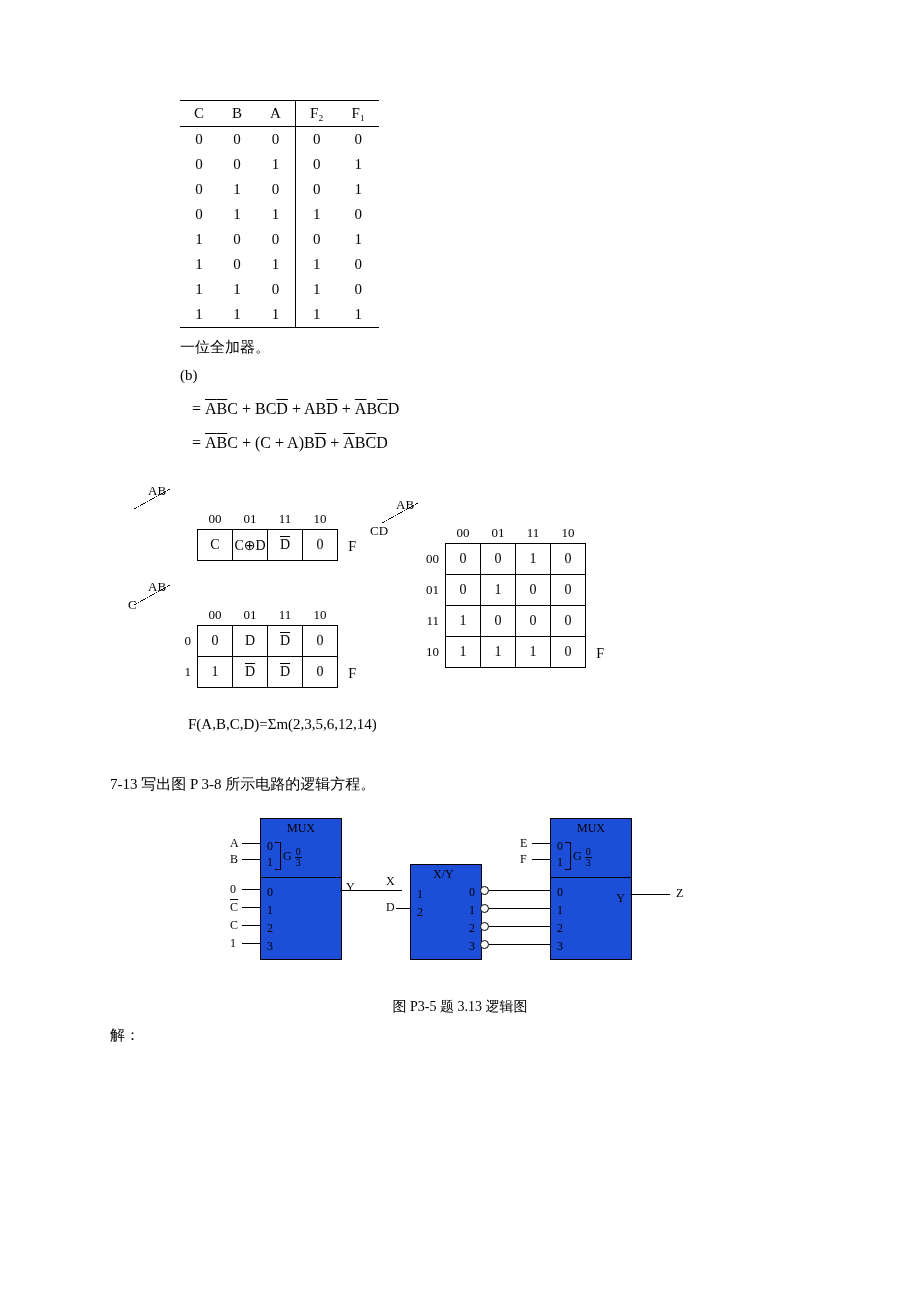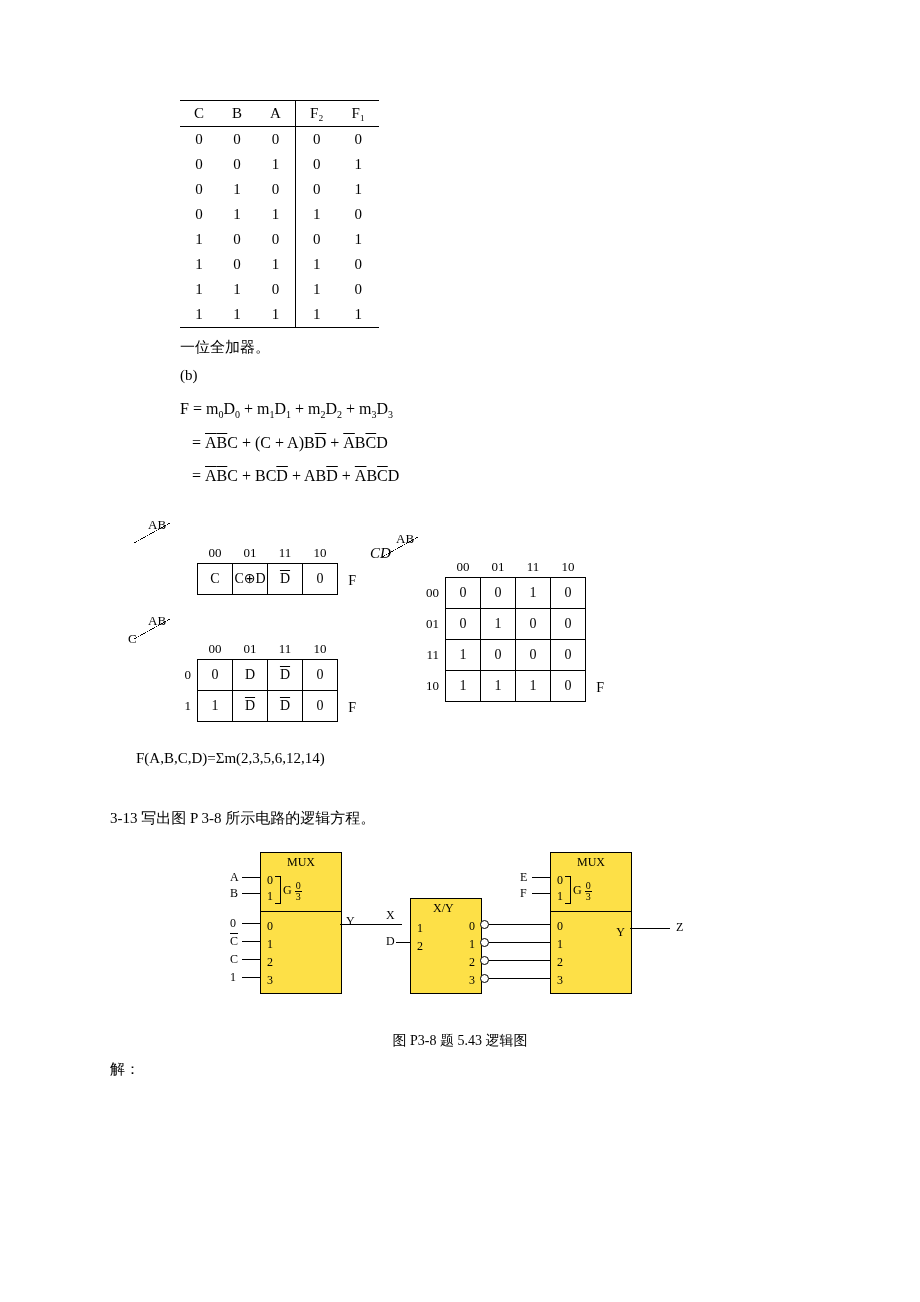--- a/index.html
+++ b/index.html
@@ -36,48 +36,48 @@
   .ovl { text-decoration: overline; display: inline-block; line-height: 1.05; }
   .text-line { margin-left: 80px; margin-top: 10px; }
   .eq-block { margin-left: 80px; margin-top: 8px; line-height: 2.1; font-size: 16px; }
   .eq-row { white-space: nowrap; }
 
   .kmaps-row { display: flex; gap: 40px; margin-top: 28px; margin-left: 30px; align-items: flex-start; }
   .kmap-col { display: flex; flex-direction: column; gap: 22px; }
   .kmap-wrap { position: relative; }
   .kmap-top-label { position: absolute; top: -4px; left: 18px; font-size: 13px; }
   .kmap-left-label { position: absolute; top: 14px; left: -2px; font-size: 13px; }
-  .kmap-left-label2 { position: absolute; top: 10px; left: -8px; font-size: 15px; font-style: italic; }
+  .kmap-left-label2 { position: absolute; top: 22px; left: -8px; font-size: 13px; }
   .kmap-table { border-collapse: collapse; margin-left: 40px; margin-top: 22px; }
   .kmap-table th { font-weight: normal; font-size: 13px; padding: 2px 4px; }
   .kmap-table td.cell {
     border: 1px solid #000; width: 34px; height: 30px;
     text-align: center; font-size: 14px; padding: 0;
   }
   .kmap-table td.row-head {
     text-align: right; padding-right: 6px; font-size: 13px; width: 20px;
   }
   .kmap-right-label { position: absolute; right: -18px; bottom: 6px; font-size: 14px; }
   .diag {
     position: absolute; top: 2px; left: 4px; width: 36px; height: 20px;
     background: linear-gradient(to bottom right, transparent 49%, #000 49%, #000 51%, transparent 51%);
   }
 
-  .sum-line { margin-left: 36px; margin-top: 28px; font-size: 15px; }
+  .sum-line { margin-left: 88px; margin-top: 28px; font-size: 15px; }
   .prob-line { margin-left: 10px; margin-top: 42px; font-size: 15px; }
   .ans-line { margin-left: 10px; margin-top: 10px; font-size: 15px; }
 
   .circuit {
     position: relative;
     margin: 14px auto 0 auto;
     width: 520px; height: 180px;
     font-size: 12px;
   }
   .block {
-    position: absolute; border: 1px solid #000; background: #fde047;
+    position: absolute; border: 1px solid #000; background: #1d4ed8;
   }
   .lbl { position: absolute; font-size: 12px; }
   .hline { position: absolute; height: 1px; background: #000; }
   .bubble {
     position: absolute; width: 7px; height: 7px; border: 1px solid #000;
     border-radius: 50%; background: #fff;
   }
   .brace {
     position: absolute; border-right: 1px solid #000; border-top: 1px solid #000;
     border-bottom: 1px solid #000; width: 5px;
@@ -155,27 +155,24 @@
         <td>1</td>
       </tr>
     </tbody>
 </table>
 
 <div class="text-line">一位全加器。</div>
 <div class="text-line">(b)</div>
 
 <div class="eq-block">
   <div class="eq-row">
-    F = m<span class="sub">0</span>D<span class="sub">0</span> + m<span class="sub">1</span>D<span class="sub">1</span> + m<span class="sub">2</span>D<span class="sub">2</span> + m<span class="sub">3</span>D<span class="sub">3</span>
+    &nbsp;&nbsp;&nbsp;= <span class="ovl">A</span><span class="ovl">B</span>C + BC<span class="ovl">D</span> + AB<span class="ovl">D</span> + <span class="ovl">A</span>B<span class="ovl">C</span>D
   </div>
   <div class="eq-row">
     &nbsp;&nbsp;&nbsp;= <span class="ovl">A</span><span class="ovl">B</span>C + (C + A)B<span class="ovl">D</span> + <span class="ovl">A</span>B<span class="ovl">C</span>D
-  </div>
-  <div class="eq-row">
-    &nbsp;&nbsp;&nbsp;= <span class="ovl">A</span><span class="ovl">B</span>C + BC<span class="ovl">D</span> + AB<span class="ovl">D</span> + <span class="ovl">A</span>B<span class="ovl">C</span>D
   </div>
 </div>
 
 <div class="kmaps-row">
   <div class="kmap-col">
 
     <div class="kmap-wrap">
       <span class="diag"></span>
       <span class="kmap-top-label">AB</span>
       <table class="kmap-table">
@@ -274,21 +271,21 @@
         <td class="cell">0</td>
       </tr>
     </tbody>
       </table>
     <span class="kmap-right-label">F</span>
   </div>
 </div>
 
 <div class="sum-line">F(A,B,C,D)=Σm(2,3,5,6,12,14)</div>
 
-<div class="prob-line">3-13  写出图 P 3-8 所示电路的逻辑方程。</div>
+<div class="prob-line">7-13  写出图 P 3-8 所示电路的逻辑方程。</div>
 
 <div class="circuit">
 
   <div class="block" style="left:60px; top:10px; width:80px; height:140px;">
     <div class="lbl" style="left:26px; top:2px;">MUX</div>
     <div class="lbl" style="left:6px; top:20px;">0</div>
     <div class="lbl" style="left:6px; top:36px;">1</div>
     <div class="brace" style="left:14px; top:23px; height:26px;"></div>
     <div class="lbl" style="left:22px; top:28px;">G <span style="display:inline-block;vertical-align:middle;"><span style="border-bottom:1px solid #000;display:block;font-size:10px;line-height:10px;padding:0 1px;">0</span><span style="display:block;font-size:10px;line-height:10px;padding:0 1px;">3</span></span></div>
     <div class="lbl" style="left:6px; top:66px;">0</div>
@@ -350,15 +347,15 @@
     <div class="lbl" style="right:6px; top:72px;">Y</div>
   </div>
   <div class="lbl" style="left:320px; top:28px;">E</div>
   <div class="hline" style="left:332px; top:35px; width:18px;"></div>
   <div class="lbl" style="left:320px; top:44px;">F</div>
   <div class="hline" style="left:332px; top:51px; width:18px;"></div>
   <div class="hline" style="left:430px; top:86px; width:40px;"></div>
   <div class="lbl" style="left:476px; top:78px;">Z</div>
 </div>
 
-<div class="caption">图 P3-8  题 5.43 逻辑图</div>
+<div class="caption">图 P3-5  题 3.13 逻辑图</div>
 
 <div class="ans-line">解：</div>
 
 </body></html>

